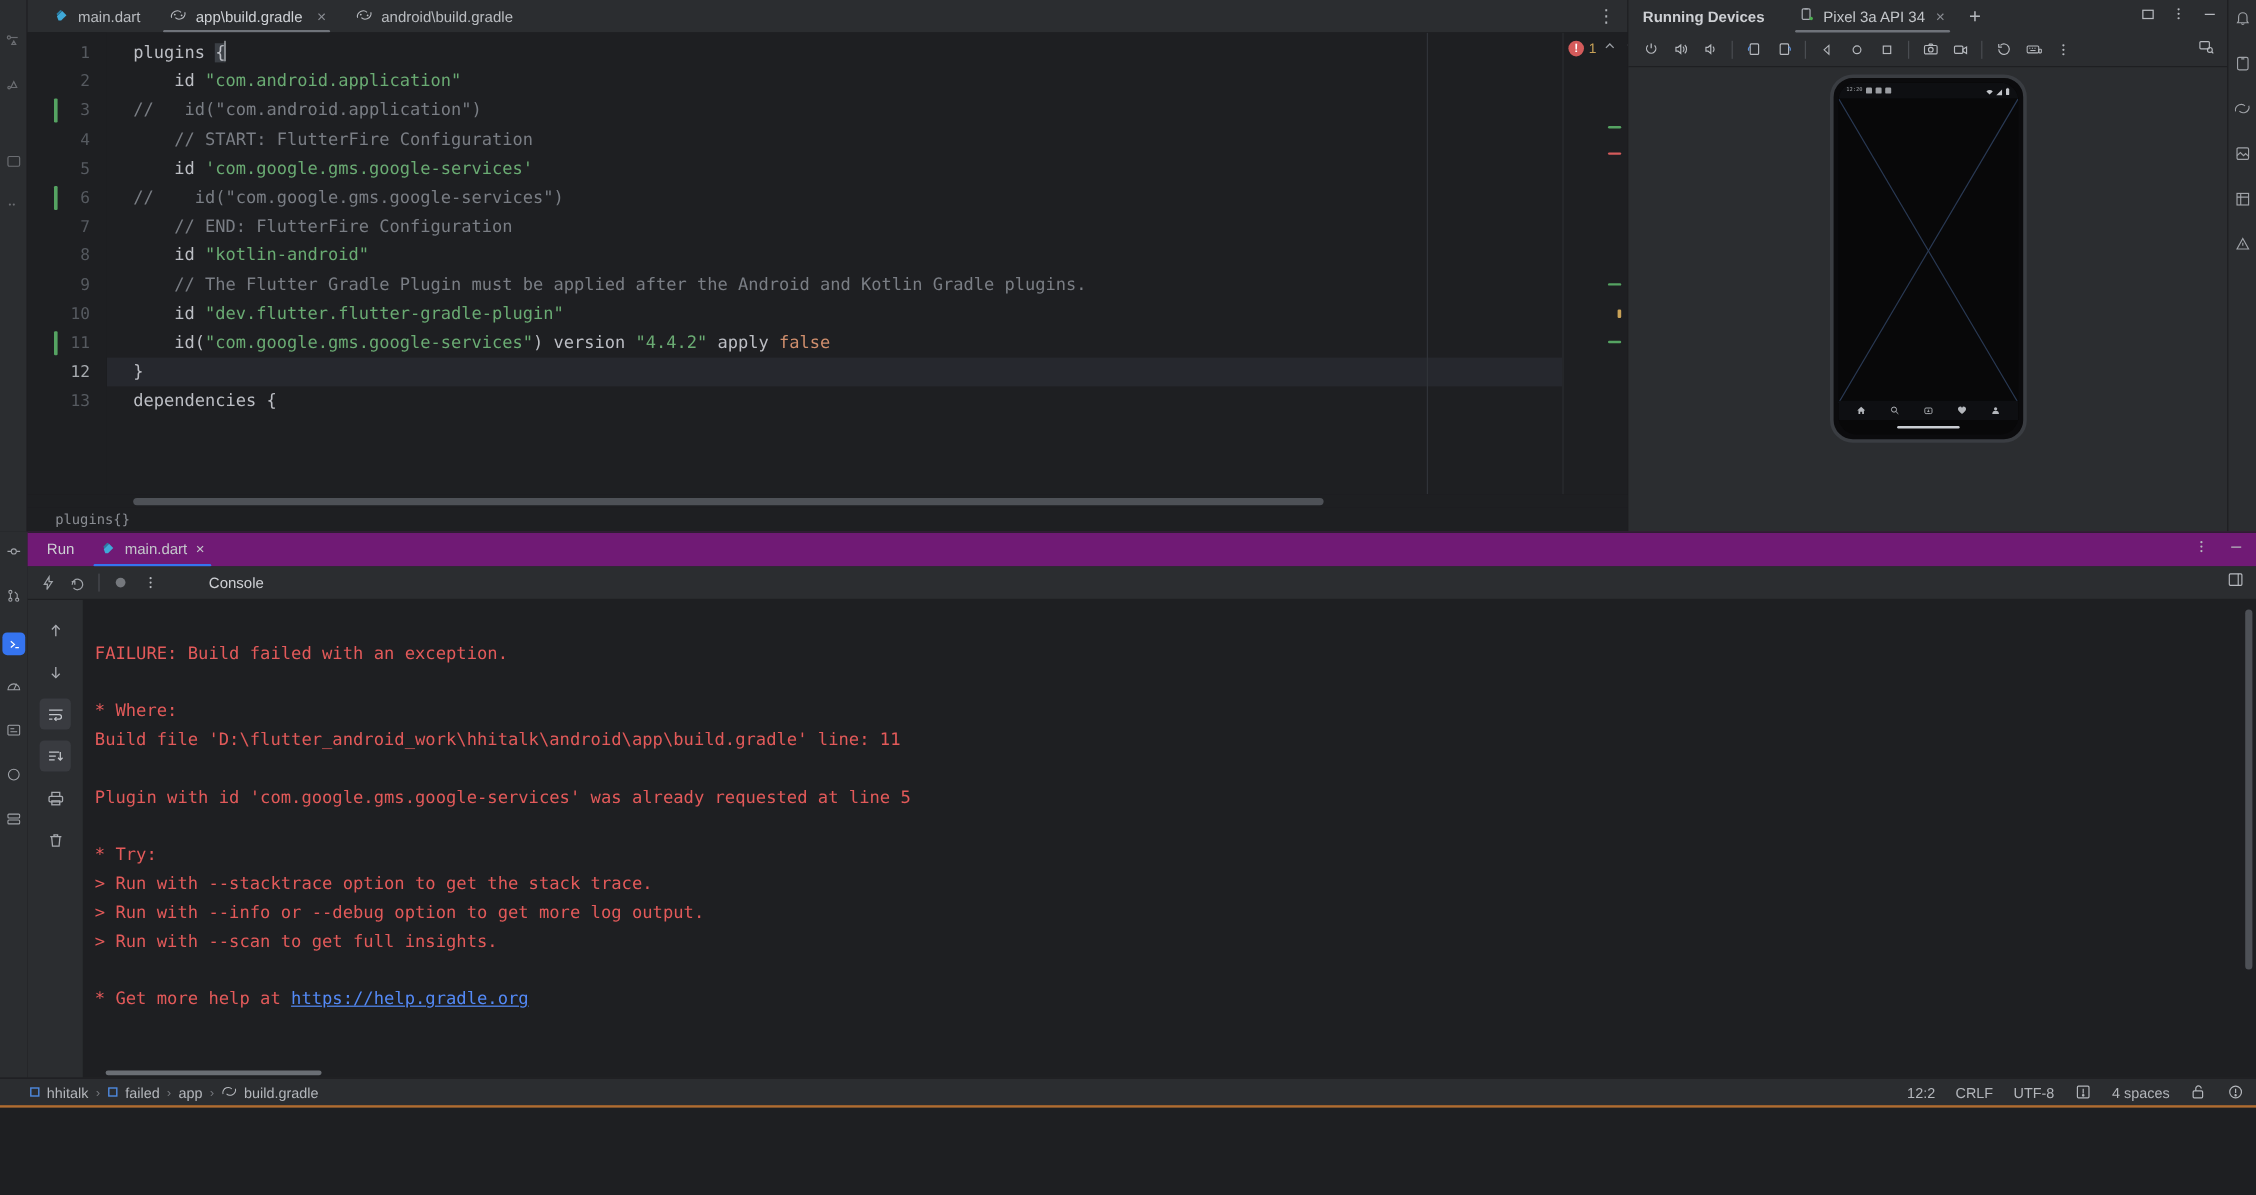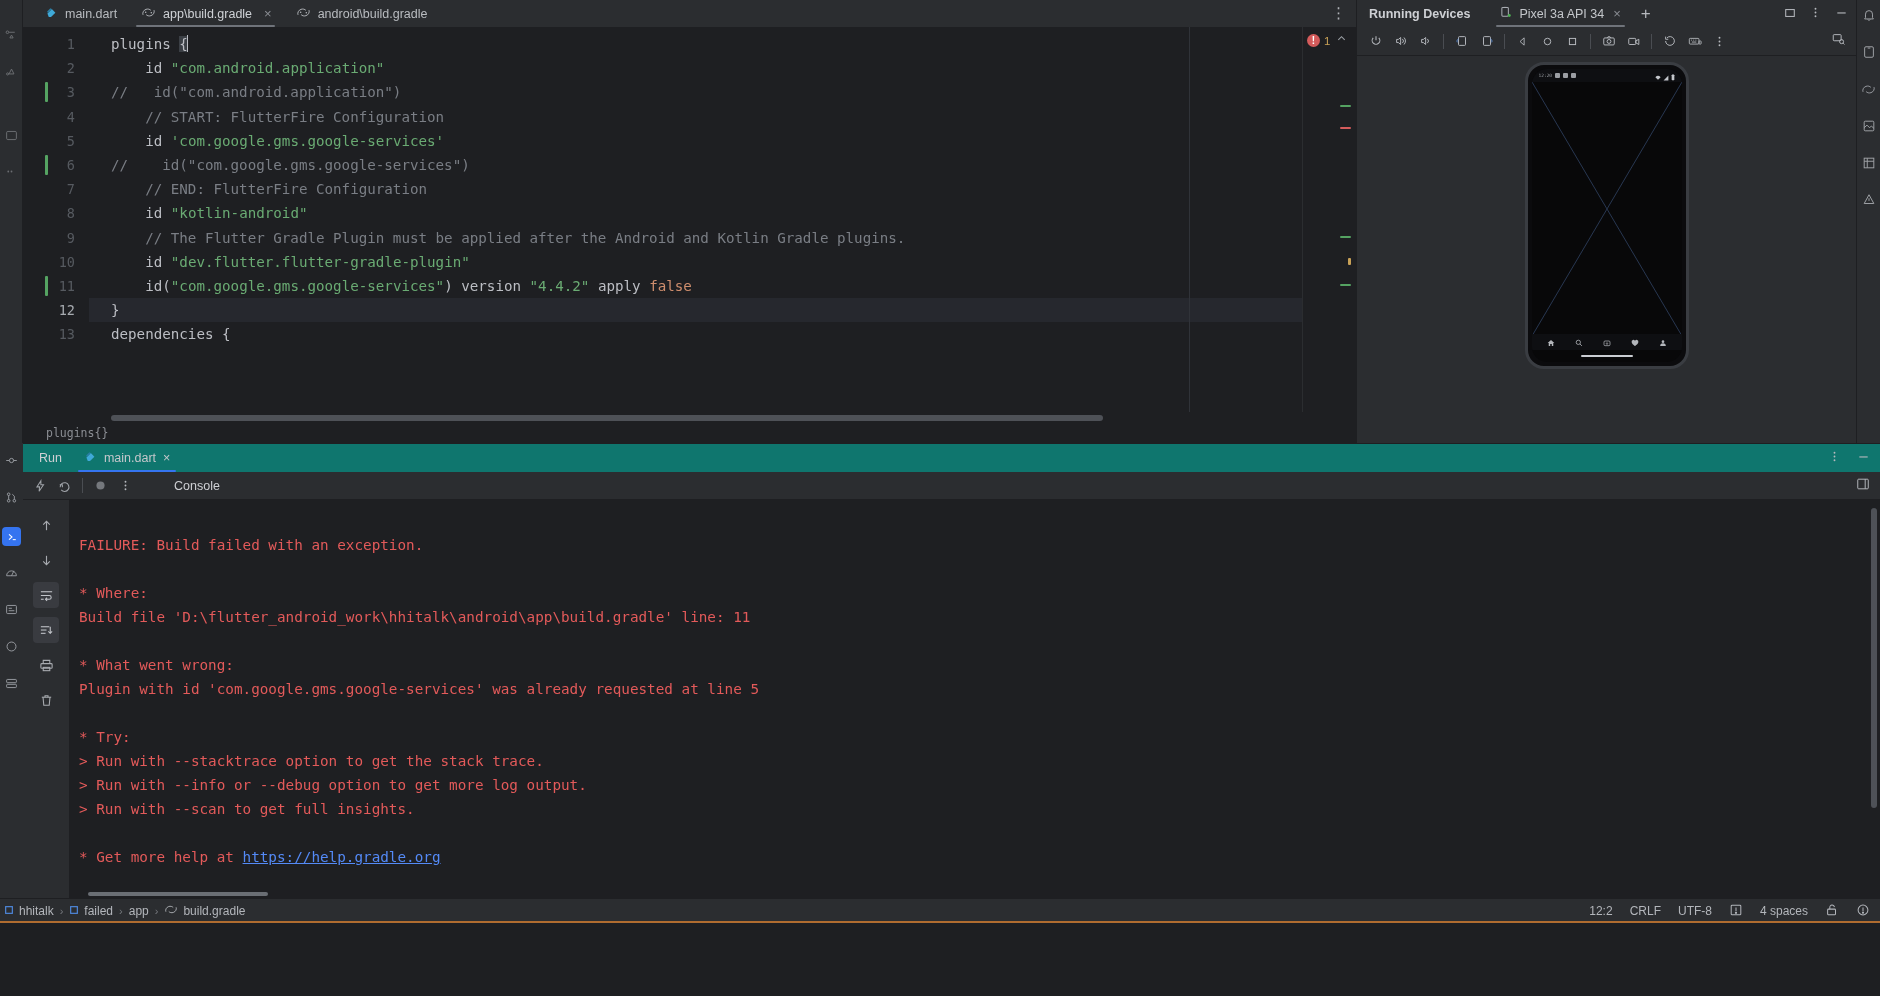--- a/index.html
+++ b/index.html
@@ -162,21 +162,21 @@
     width: 23px; flex: 0 0 23px; background:#2b2d30; position: relative;
     display:flex; flex-direction:column; align-items:center; padding-top: 10px; gap: 19px;
   }
   .bl-active {
     background:#3574f0; border-radius:4px; width:19px; height:19px;
     display:flex; align-items:center; justify-content:center;
   }
 
   .run-panel { flex:1 1 auto; display:flex; flex-direction:column; min-width:0; background:#1e1f22; }
   .run-tabbar {
-    height: 29px; flex: 0 0 29px; background:#0f766e; display:flex; align-items:stretch; position:relative;
+    height: 29px; flex: 0 0 29px; background:#701a75; display:flex; align-items:stretch; position:relative;
     border-top: 1px solid #1e1f22;
   }
   .run-label { font-size:12.5px; color:#ced0d4; display:flex; align-items:center; padding: 0 14px 0 16px; }
   .run-tab {
     display:flex; align-items:center; gap:7px; font-size:12.5px; color:#c4c7cb; padding: 0 8px; position:relative;
   }
   .run-tab::after { content:""; position:absolute; left:2px; right:2px; bottom:0; height:2.5px; background:#3574f0; border-radius:2px; }
   .run-tabbar-right { position:absolute; right:10px; top:0; height:100%; display:flex; align-items:center; gap:16px; }
 
   .run-toolbar {
@@ -201,21 +201,21 @@
   }
   .cl { white-space:pre; color:#e35a5a; height:24px; }
   .cl.blank { color:transparent; }
   .clink { color:#548af7; text-decoration: underline; }
 
   .console-scrollbar { position:absolute; right:3px; top:8px; width:6px; border-radius:3px; background:#4e5157; }
 
   
   .statusbar-bottom {
     height: 25px; flex: 0 0 25px; background:#2b2d30; display:flex; align-items:center;
-    border-top:1px solid #1e1f22; position: relative;
+    border-top:1px solid #1e1f22; position: relative; padding-left: 20px;
   }
   .crumbs { display:flex; align-items:center; gap:6px; padding-left: 4px; font-size:12px; color:#b3b6bb; }
   .crumb { display:flex; align-items:center; gap:5px; }
   .crumb-sep { color:#75787d; font-size:11px; }
   .sb-bottom-right { position:absolute; right:10px; display:flex; align-items:center; gap:17px; font-size:12px; color:#b3b6bb; }
 
   .orange-line { position:absolute; left:0; right:0; bottom:0; height:2px; background:#b06c30; }
   .bottom-scroll-thumb { position:absolute; height:4px; background:#6a6e74; border-radius:2px; bottom: 27px; }
 </style>
 </head>
@@ -760,21 +760,20 @@
               </svg>
           </span>
         </div>
         <div class="console" id="console">
           <div class="console-scrollbar" style="height:300px"></div>
         <div class="cl"><span>FAILURE: Build failed with an exception.</span></div>
             <div class="cl blank"><span>&nbsp;</span></div>
             <div class="cl"><span>* Where:</span></div>
             <div class="cl"><span>Build file 'D:\flutter_android_work\hhitalk\android\app\build.gradle' line: 11</span></div>
             <div class="cl blank"><span>&nbsp;</span></div>
-            <div class="cl"><span>* What went wrong:</span></div>
             <div class="cl"><span>Plugin with id 'com.google.gms.google-services' was already requested at line 5</span></div>
             <div class="cl blank"><span>&nbsp;</span></div>
             <div class="cl"><span>* Try:</span></div>
             <div class="cl"><span>&gt; Run with --stacktrace option to get the stack trace.</span></div>
             <div class="cl"><span>&gt; Run with --info or --debug option to get more log output.</span></div>
             <div class="cl"><span>&gt; Run with --scan to get full insights.</span></div>
             <div class="cl blank"><span>&nbsp;</span></div>
             <div class="cl"><span>* Get more help at </span><span class="clink">https://help.gradle.org</span></div>
           </div>
       </div>

